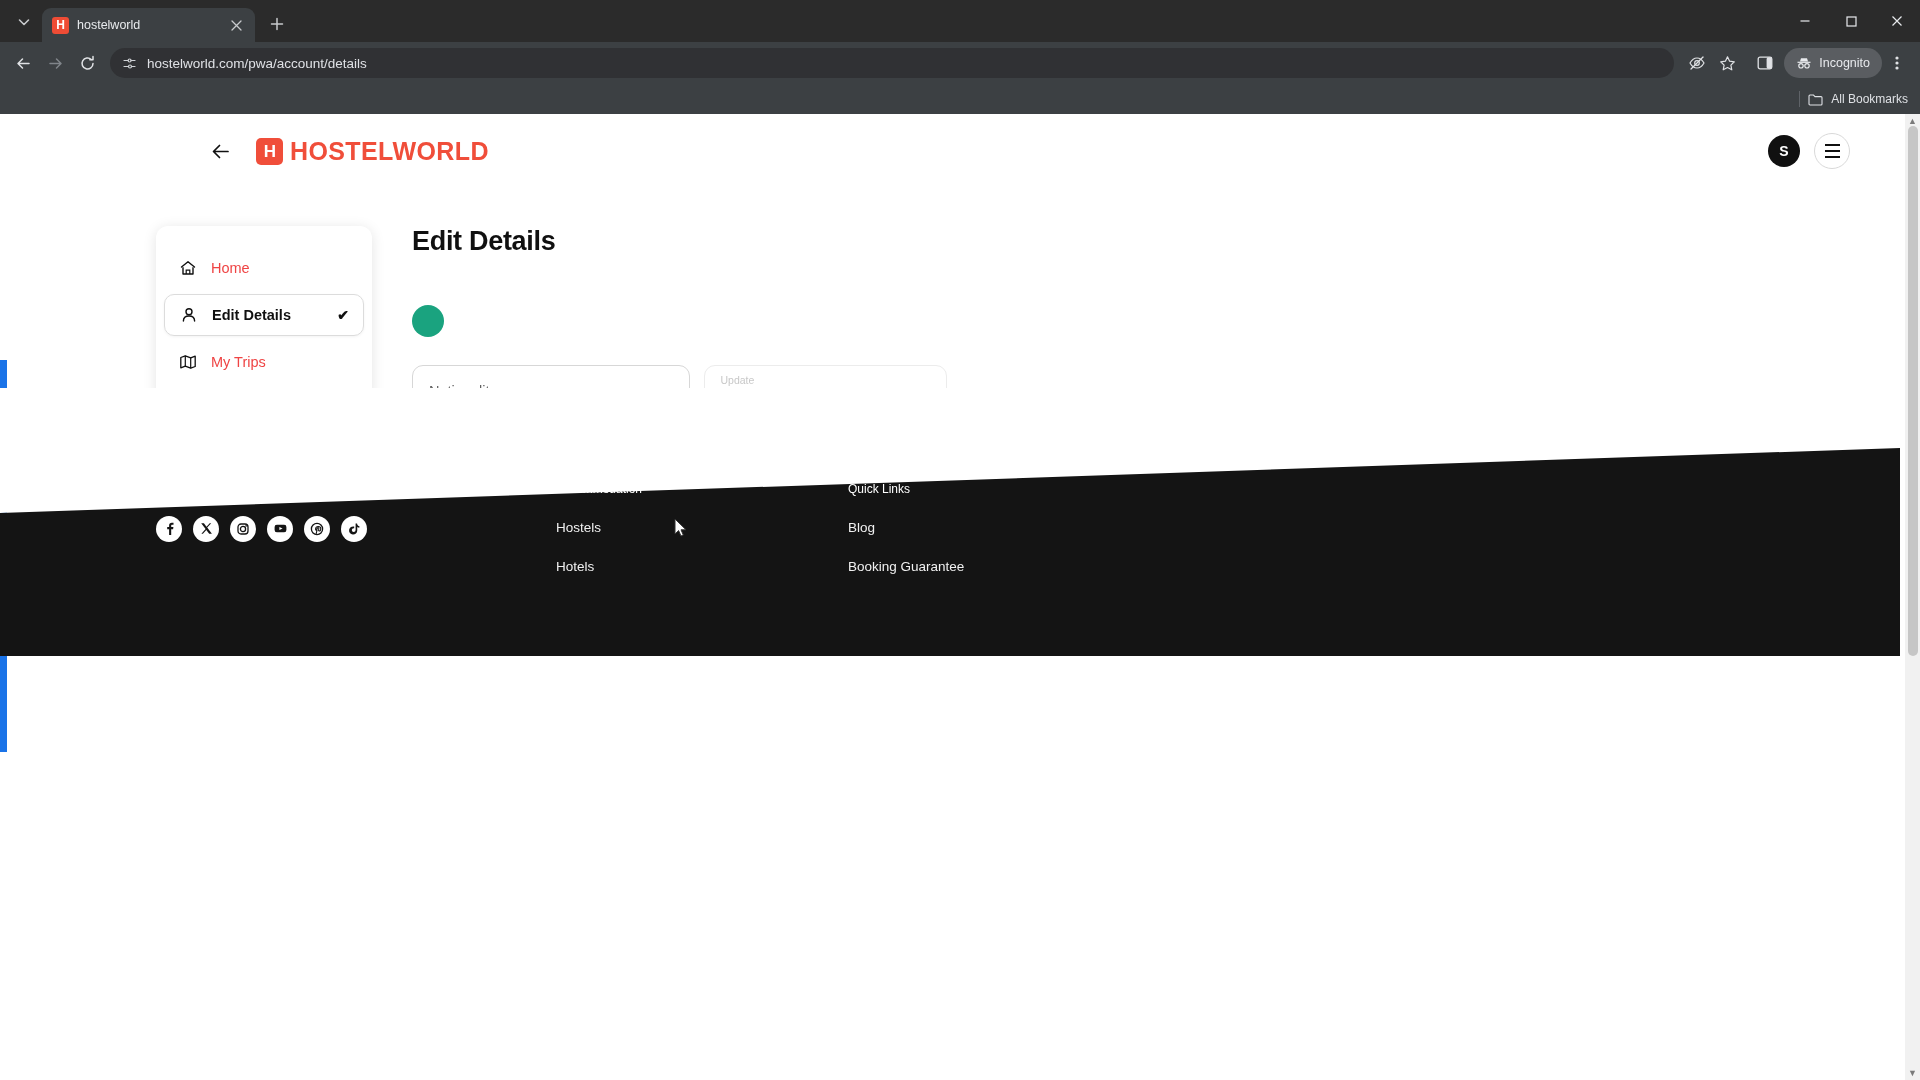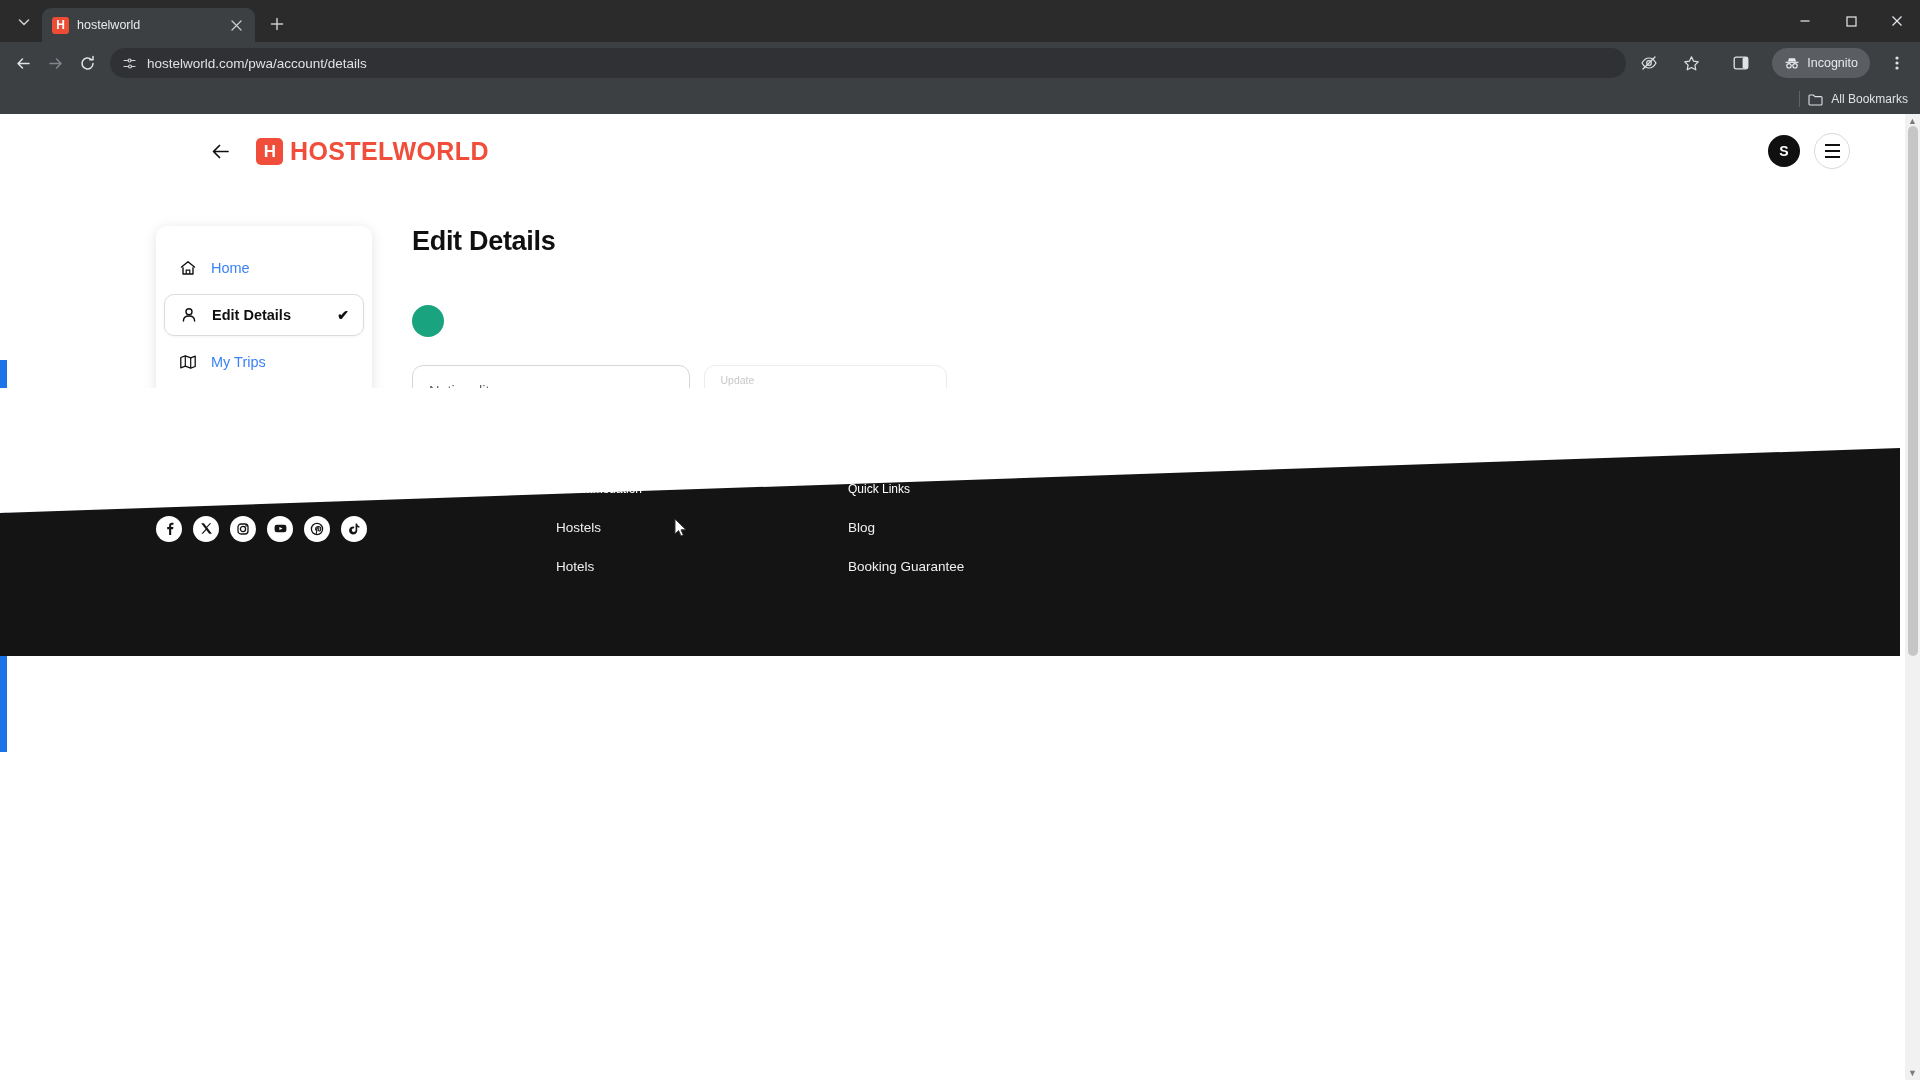--- a/index.html
+++ b/index.html
@@ -54,21 +54,21 @@
   .tb-icon {
     width: 30px; height: 30px; border-radius: 50%; display: flex;
     align-items: center; justify-content: center; color: #e0e2e5; flex: 0 0 auto;
   }
   .tb-icon.dim { color: #80858a; }
   .omnibox {
     flex: 1 1 auto; height: 30px; background: #303134; border-radius: 16px;
     display: flex; align-items: center; padding: 0 12px; gap: 10px; margin: 8px 6px;
   }
   .omnibox-url { color: #dfe1e5; font-size: 13.5px; }
-  .tb-right { display: flex; align-items: center; gap: 12px; }
+  .tb-right { display: flex; align-items: center; gap: 0; }
   .incognito-pill {
     height: 30px; background: #5a5d61; border-radius: 16px; display: flex;
     align-items: center; gap: 7px; padding: 0 12px; color: #e8eaed; font-size: 12.5px;
     margin-left: 4px;
   }
 
   .bookmarkbar {
     height: 30px; background: #3c4043; display: flex; align-items: center;
     justify-content: flex-end; padding-right: 12px; gap: 8px;
   }
@@ -115,21 +115,21 @@
 
   
   .content-row { display: flex; padding-left: 156px; padding-top: 38px; }
 
   .sidecard {
     width: 216px; background: #fff; border-radius: 12px; padding: 16px 0;
     box-shadow: 0 2px 14px rgba(0,0,0,0.11); flex: 0 0 auto; height: fit-content;
   }
   .side-item {
     display: flex; align-items: center; gap: 14px; height: 42px;
-    margin: 5px 8px; padding: 0 14px; border-radius: 10px; color: #3b82f6; font-size: 14.5px;
+    margin: 5px 8px; padding: 0 14px; border-radius: 10px; color: #ef4444; font-size: 14.5px;
   }
   .side-item .si-ico { width: 19px; height: 19px; color: #101010; display:flex;align-items:center;justify-content:center; flex:0 0 auto;}
   .side-item .si-label { flex: 1 1 auto; }
   .side-item.active {
     border: 1px solid #dcdcdc; color: #101010; font-weight: 700;
     box-shadow: 0 1px 3px rgba(0,0,0,0.05);
   }
   .side-item .si-check { color: #101010; font-size: 14px; }
 
   .main-col { flex: 1 1 auto; padding-left: 40px; padding-top: 0; }

